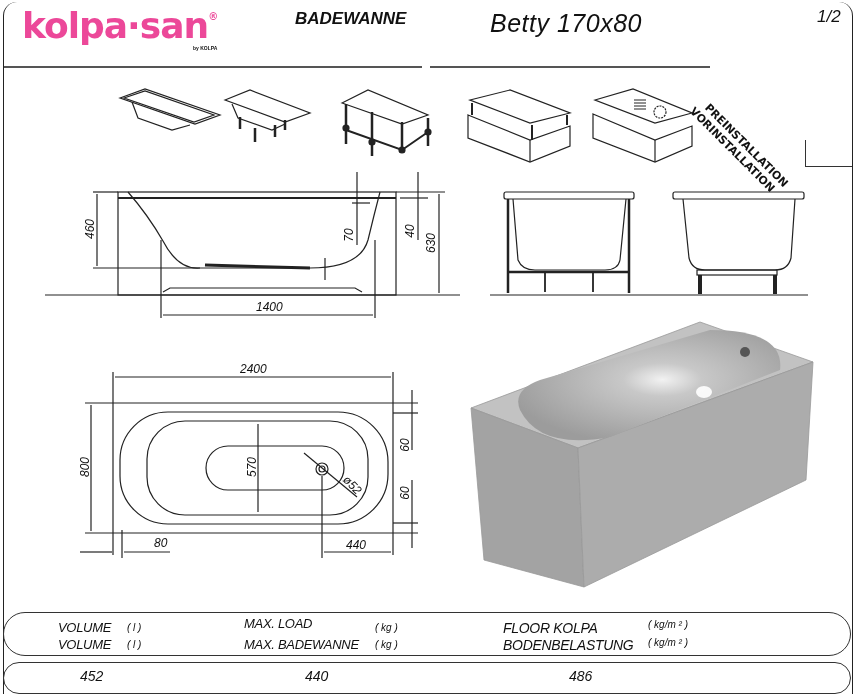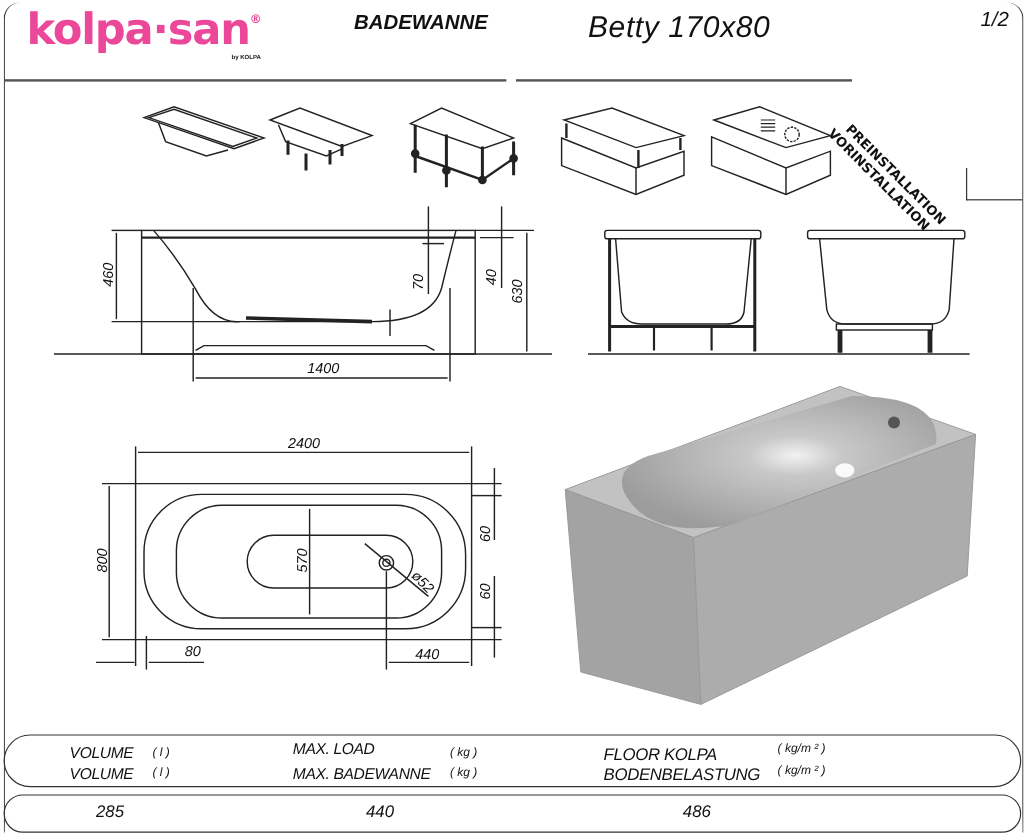--- a/index.html
+++ b/index.html
@@ -191,15 +191,15 @@
 <div class="lbl" style="left:244px;top:616px;">MAX.  LOAD</div>
 <div class="lbl" style="left:244px;top:637px;">MAX.  BADEWANNE</div>
 <div class="unit" style="left:375px;top:622px;">( kg )</div>
 <div class="unit" style="left:375px;top:639px;">( kg )</div>
 
 <div class="lbl" style="left:503px;top:620px;font-size:14px;">FLOOR  KOLPA</div>
 <div class="lbl" style="left:503px;top:637px;font-size:14px;">BODENBELASTUNG</div>
 <div class="unit" style="left:648px;top:619px;">( kg/m ² )</div>
 <div class="unit" style="left:648px;top:637px;">( kg/m ² )</div>
 
-<div class="val" style="left:80px;top:668px;">285</div>
+<div class="val" style="left:80px;top:668px;">452</div>
 <div class="val" style="left:305px;top:668px;">440</div>
 <div class="val" style="left:569px;top:668px;">486</div>
 
 </body></html>

